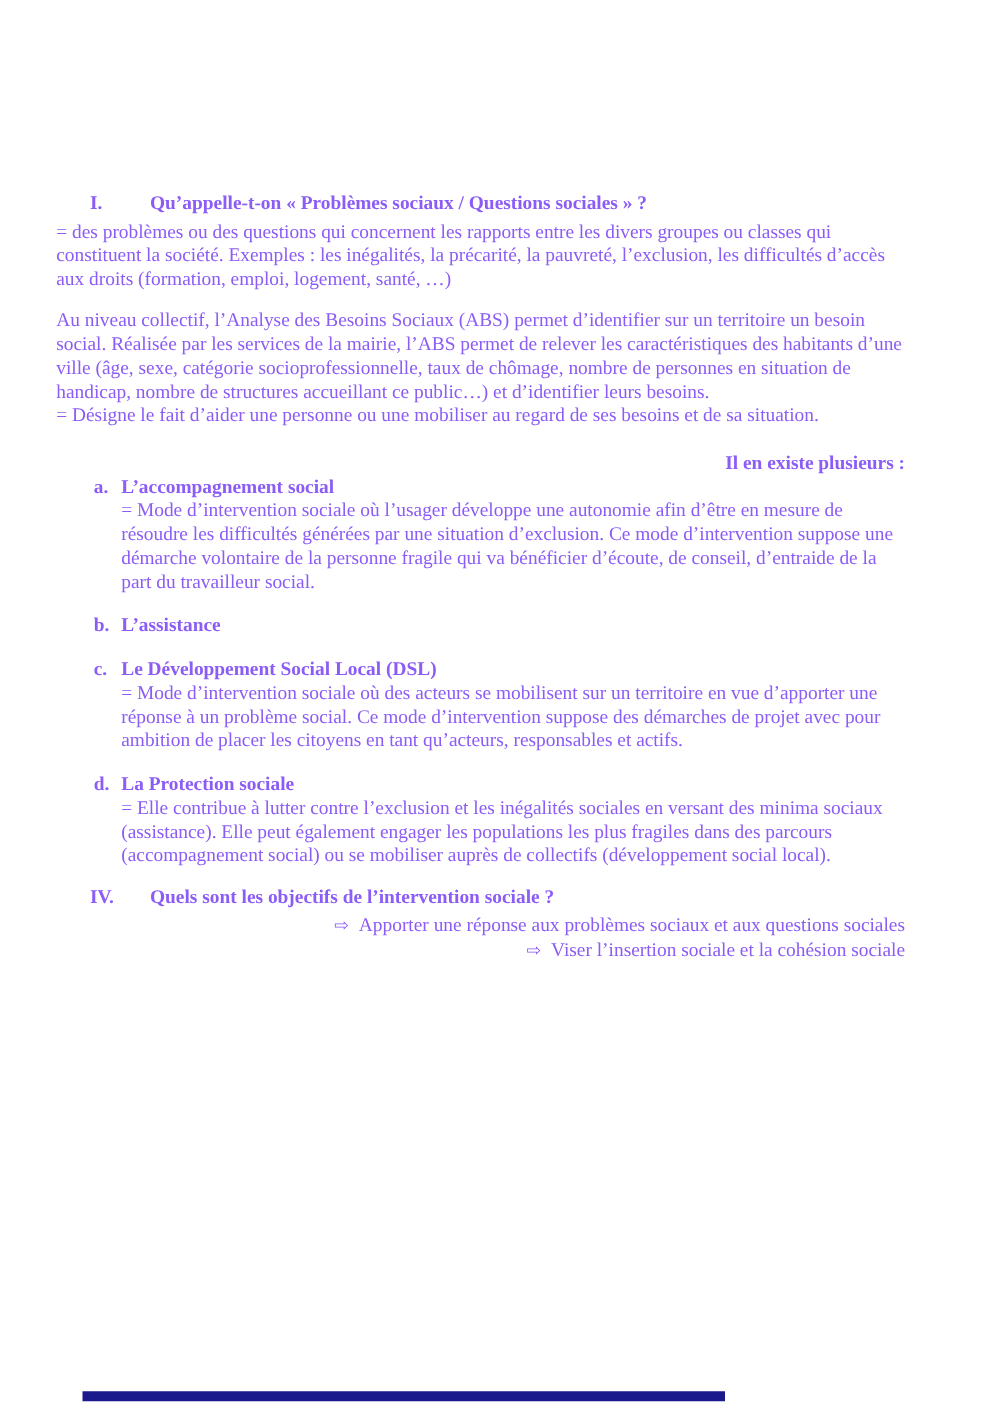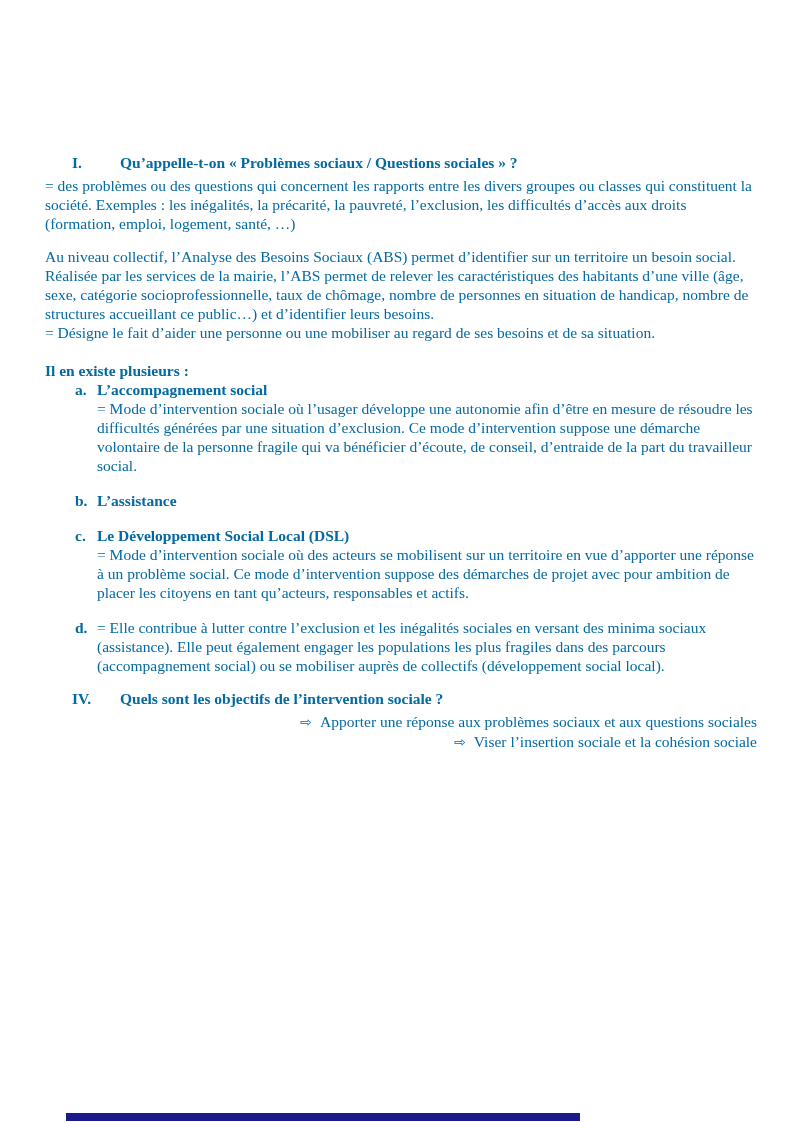--- a/index.html
+++ b/index.html
@@ -4,36 +4,36 @@
 <style>
   * { box-sizing: border-box; margin: 0; padding: 0; }
   html, body { background: #ffffff; }
   body {
     width: 794px; height: 1122px;
     position: relative; overflow: hidden;
     font-family: "Liberation Serif", "DejaVu Serif", serif;
   }
   .page {
     position: absolute; inset: 0;
-    padding: 153px 37px 0 45px;
-    color: #0369a1;
+    padding: 153px 70px 0 45px;
+    color: #8b5cf6;
     font-size: 15.5px; line-height: 19px; border-radius: 22px;
   }
   .sec-heading { font-weight: bold; margin-bottom: 4px; }
   .sec-num {
     display: inline-block; margin-left: 27px; width: 48px;
     font-weight: bold; vertical-align: top;
   }
   .sec-title { display: inline; font-weight: bold; }
   .para { margin-bottom: 0; }
   .gap-s  { margin-top: 14px; }
   .gap-m  { margin-top: 17px; }
   .gap-l  { margin-top: 19px; }
   .gap-xl { margin-top: 32px; }
-  .list-intro { font-weight: bold; }
+  .list-intro { font-weight: bold; text-align: right; }
   .item { position: relative; padding-left: 52px; }
   .item-letter { position: absolute; left: 30px; top: 0; font-weight: bold; }
   .item-title { font-weight: bold; }
   .item + .item { margin-top: 16px; }
   .bullets { text-align: right; padding-left: 40px; }
   .arrow-icon {
     font-family: "DejaVu Sans", sans-serif;
     font-size: 14px; margin-right: 8px;
   }
   .footer-rule {
@@ -70,20 +70,21 @@
   </div>
 
   <div class="item">
     <span class="item-letter">c.</span>
     <div class="item-title">Le Développement Social Local (DSL)</div>
     <div class="item-body">= Mode d’intervention sociale où des acteurs se mobilisent sur un territoire en vue d’apporter une réponse à un problème social. Ce mode d’intervention suppose des démarches de projet avec pour ambition de placer les citoyens en tant qu’acteurs, responsables et actifs.</div>
   </div>
 
   <div class="item">
     <span class="item-letter">d.</span>
+    <div class="item-title">La Protection sociale</div>
     <div class="item-body">= Elle contribue à lutter contre l’exclusion et les inégalités sociales en versant des minima sociaux (assistance). Elle peut également engager les populations les plus fragiles dans des parcours (accompagnement social) ou se mobiliser auprès de collectifs (développement social local).</div>
   </div>
 
   <div class="sec-heading gap-s">
     <span class="sec-num">IV.</span><span class="sec-title">Quels sont les objectifs de l’intervention sociale ?</span>
   </div>
   <div class="bullets">
     <div>
       <span class="arrow-icon">⇨</span><span>Apporter une réponse aux problèmes sociaux et aux questions sociales</span>
     </div>

